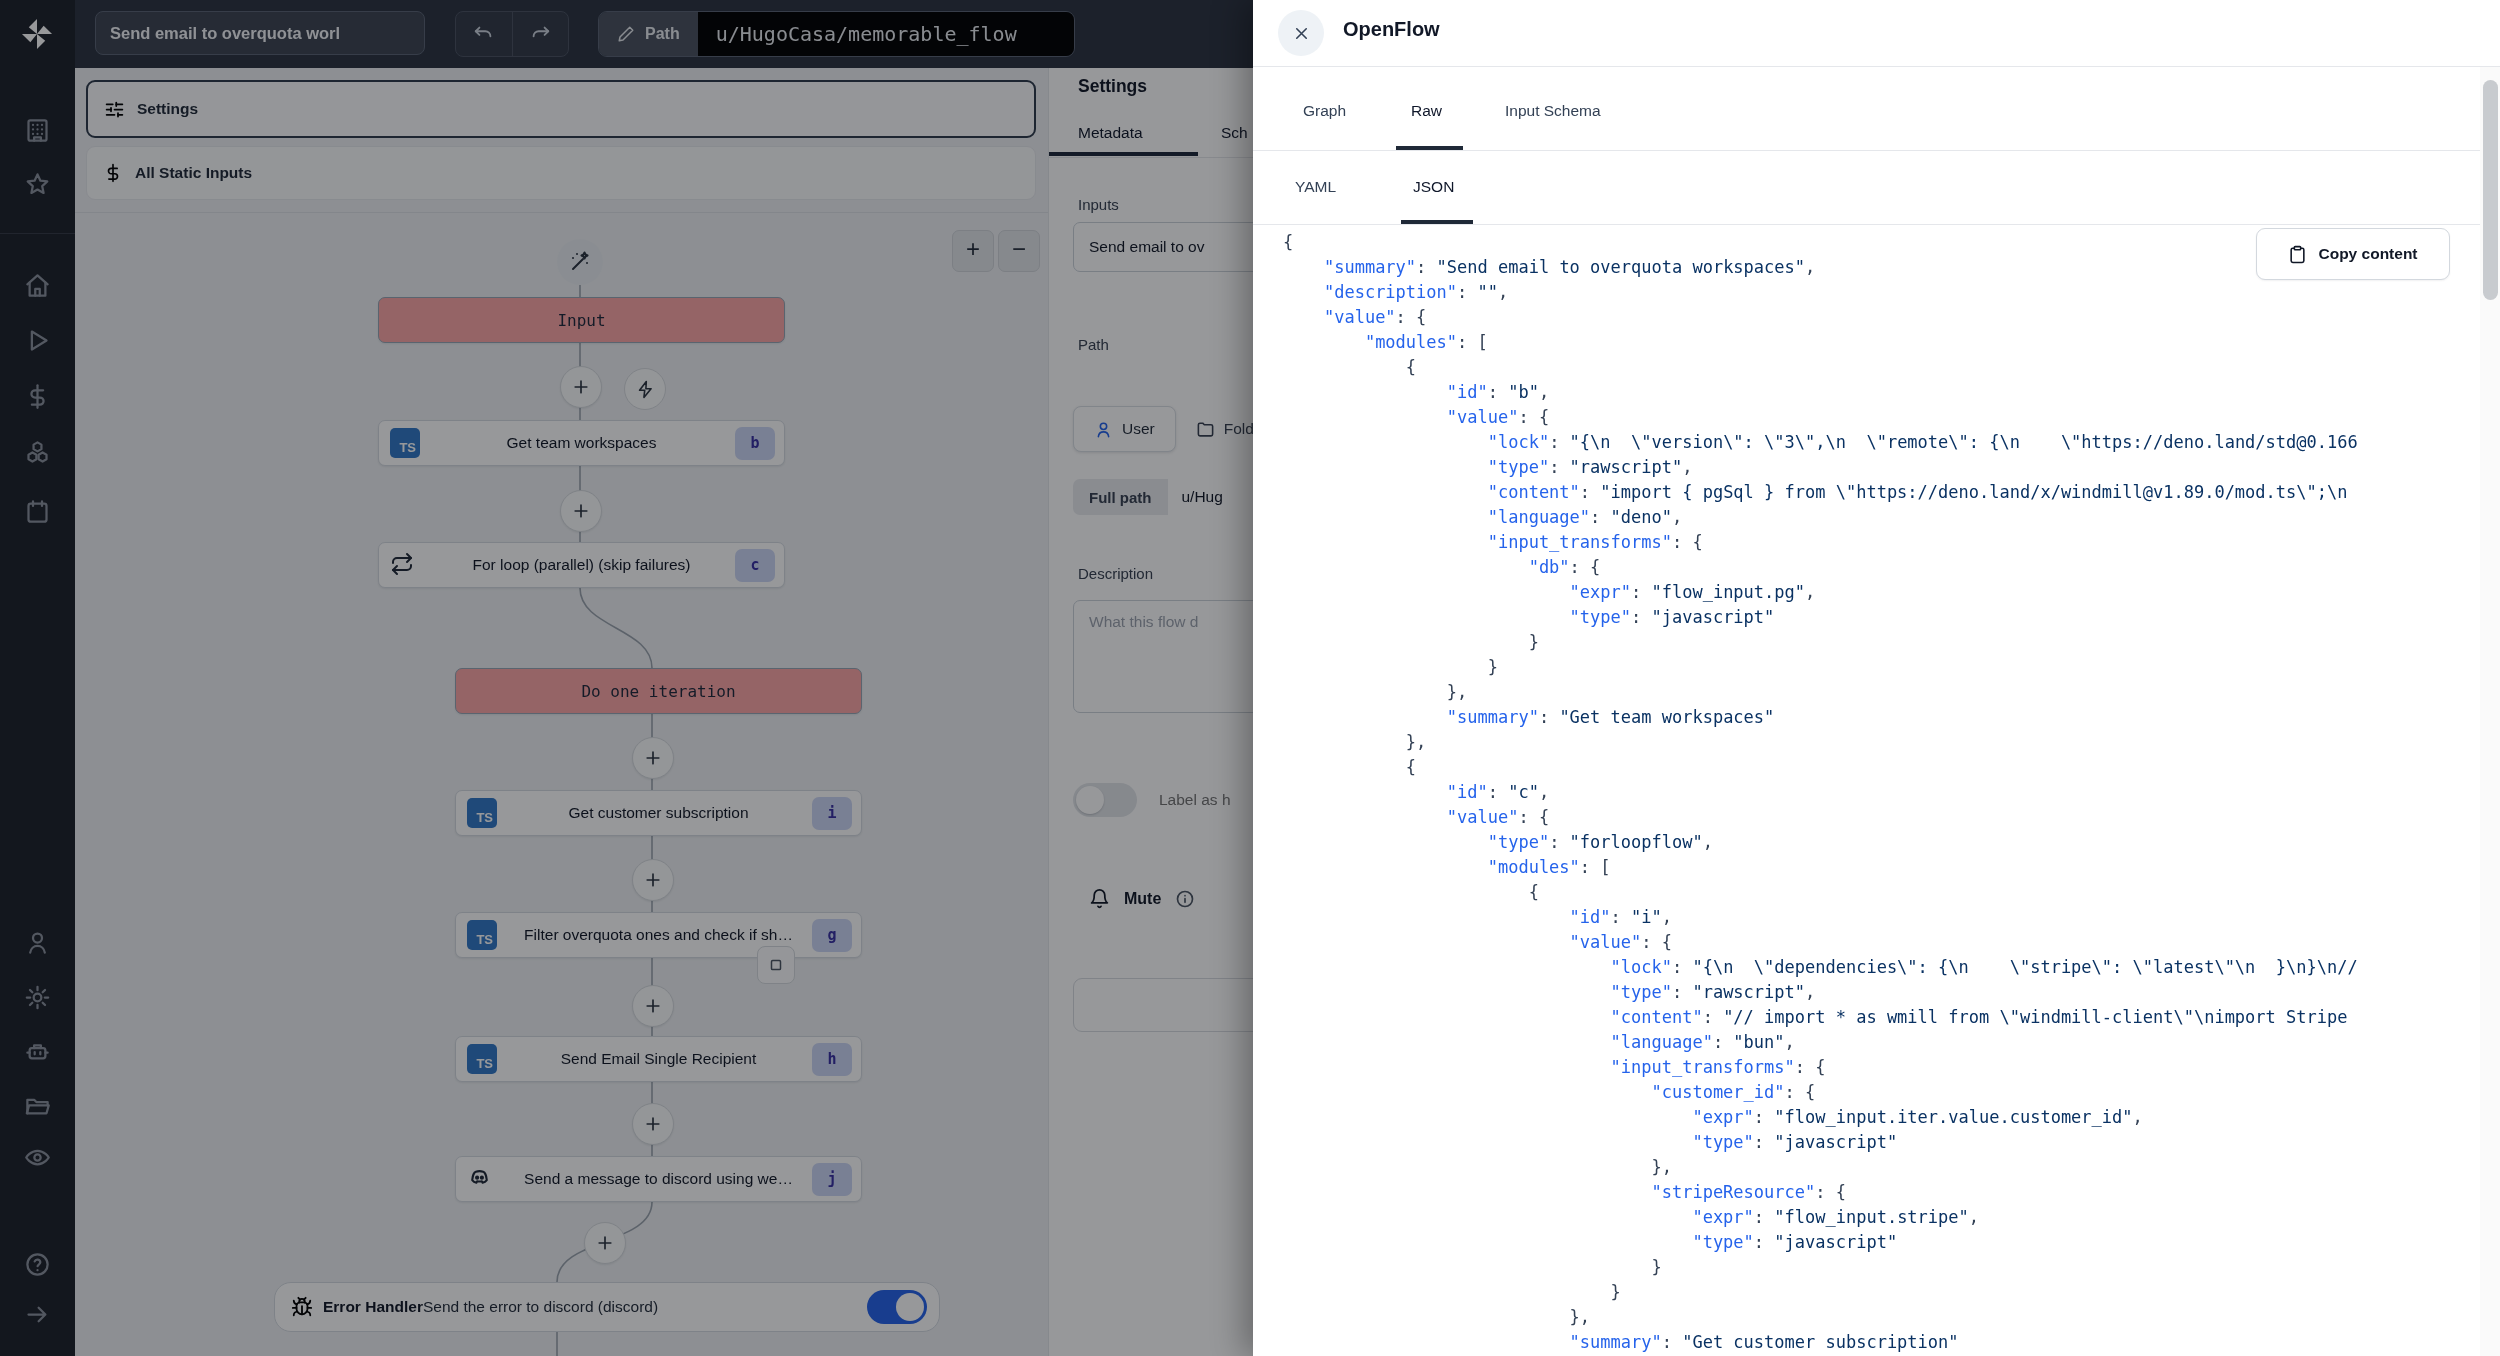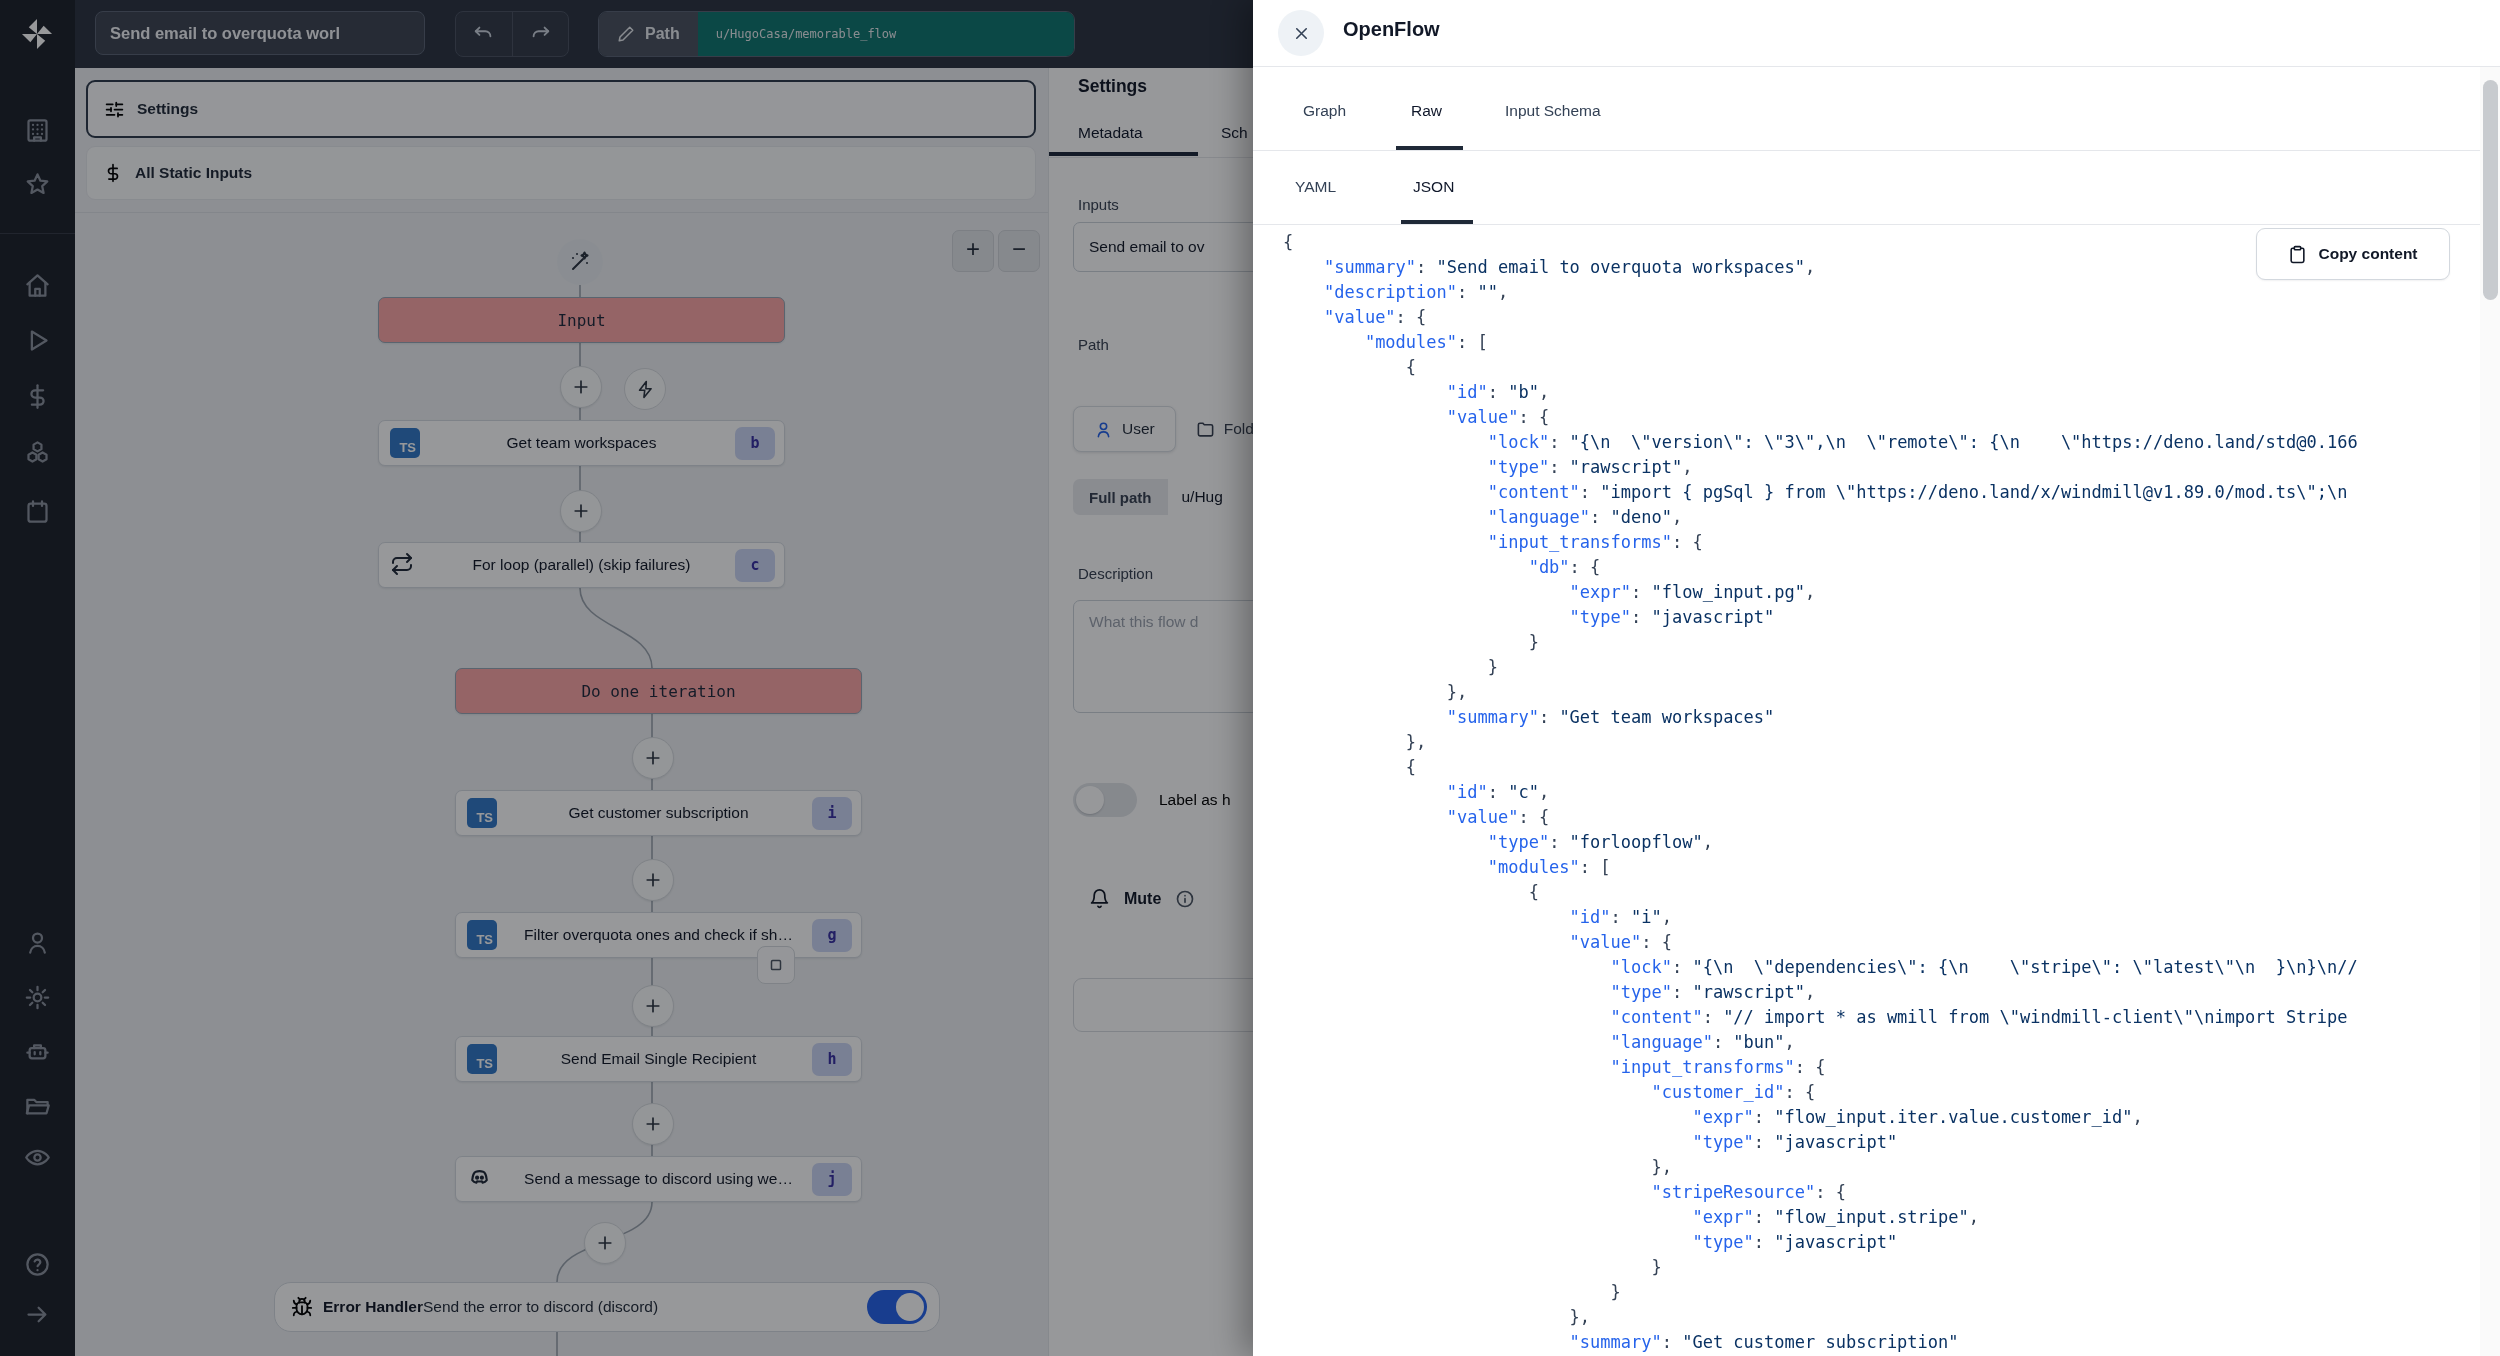--- a/index.html
+++ b/index.html
@@ -9,21 +9,21 @@
 
   
   #topbar{position:absolute;left:0;top:0;width:2136px;height:68px;background:#2b3240;border-bottom:1px solid #3a4250;}
   #logo{position:absolute;left:18px;top:15px;width:38px;height:38px;color:#fff;}
   #title-input{position:absolute;left:95px;top:11px;width:300px;height:42px;background:#3d4452;border:1px solid #5a6374;border-radius:8px;color:#f1f3f6;font-size:16.5px;font-weight:600;padding:0 14px;outline:none;font-family:"Liberation Sans",sans-serif;}
   #undo-redo{position:absolute;left:455px;top:11px;width:112px;height:44px;border:1px solid #4a5261;border-radius:8px;display:flex;background:#333a48;}
   #undo-redo .half{flex:1;display:flex;align-items:center;justify-content:center;color:#cbd3dd;cursor:pointer;}
   #undo-redo .half+.half{border-left:1px solid #4a5261;}
   #path-group{position:absolute;left:598px;top:11px;height:44px;display:flex;border:1px solid #5a6374;border-radius:9px;overflow:hidden;}
   #path-btn{display:flex;align-items:center;gap:10px;background:#4a5260;color:#e7eaee;font-size:16px;font-weight:600;padding:0 18px;cursor:pointer;}
-  #path-value{display:flex;align-items:center;background:#0f766e;color:#e7eaee;font-family:"DejaVu Sans Mono",monospace;font-size:12px;padding:0 18px;min-width:340px;}
+  #path-value{display:flex;align-items:center;background:#000000;color:#e7eaee;font-family:"DejaVu Sans Mono",monospace;font-size:20px;padding:0 18px;min-width:340px;}
 
   
   #sidebar{position:absolute;left:0;top:0;width:75px;height:1356px;background:#1d212a;z-index:3;}
   .side-ic{position:absolute;left:24px;width:27px;height:27px;color:#8b929e;cursor:pointer;}
   #side-divider{position:absolute;left:0;top:233px;width:75px;height:1px;background:#343a46;}
 
   
   #flow-panel{position:absolute;left:75px;top:68px;width:973px;height:1288px;background:#eef0f3;}
   #settings-row{position:absolute;left:11px;top:12px;width:950px;height:58px;background:#fbfcfd;border:2px solid #2e3a4b;border-radius:9px;display:flex;align-items:center;gap:12px;padding:0 16px;box-sizing:border-box;cursor:pointer;}
   #settings-row .lbl,#static-row .lbl{font-size:15.5px;font-weight:700;color:#1f2937;}
@@ -63,21 +63,21 @@
   .owner-btn{display:flex;align-items:center;gap:9px;padding:0 20px;font-size:15.5px;font-weight:500;color:#1f2937;cursor:pointer;}
   #owner-user{background:#fff;border:1px solid #d9dee4;border-radius:8px;box-shadow:0 1px 3px rgba(16,24,40,.12);}
   #owner-folder{color:#374151;}
   #fullpath-row{position:absolute;left:24px;top:411px;height:36px;display:flex;align-items:stretch;}
   #fullpath-pill{background:#e8eaee;border-radius:7px 0 0 7px;display:flex;align-items:center;padding:0 16px;font-size:15px;font-weight:700;color:#374151;}
   #fullpath-val{display:flex;align-items:center;padding:0 14px;font-size:15.5px;color:#111827;}
   #desc-box{position:absolute;left:24px;top:532px;width:470px;height:113px;border:1px solid #cbd2da;border-radius:7px;box-sizing:border-box;padding:12px 15px;font-size:15.5px;color:#9ca3af;}
   #label-toggle-row{position:absolute;left:24px;top:715px;display:flex;align-items:center;gap:22px;}
   .toggle-off{width:64px;height:34px;border-radius:17px;background:#e2e5e9;position:relative;cursor:pointer;}
   .toggle-off .knob{position:absolute;left:3px;top:3px;width:28px;height:28px;border-radius:50%;background:#fff;box-shadow:0 1px 2px rgba(16,24,40,.2);}
-  #label-toggle-row .lbl{font-size:15.5px;color:#000000;white-space:nowrap;}
+  #label-toggle-row .lbl{font-size:15.5px;color:#737373;white-space:nowrap;}
   #mute-row{position:absolute;left:40px;top:820px;display:flex;align-items:center;gap:14px;color:#111827;}
   #mute-row .lbl{font-size:16px;font-weight:700;}
   #empty-input{position:absolute;left:24px;top:910px;width:470px;height:54px;border:1px solid #d7dbe0;border-radius:9px;box-sizing:border-box;}
 
   
   #backdrop{position:absolute;left:0;top:0;width:1253px;height:1356px;background:rgba(8,10,14,.42);z-index:5;cursor:pointer;}
 
   
   #drawer{position:absolute;left:1253px;top:0;width:1247px;height:1356px;background:#fff;z-index:6;box-shadow:-10px 0 30px rgba(0,0,0,.3);}
   #drawer-close{position:absolute;left:25px;top:10px;width:46px;height:46px;border-radius:50%;background:#eef2f6;color:#334155;display:flex;align-items:center;justify-content:center;cursor:pointer;}

